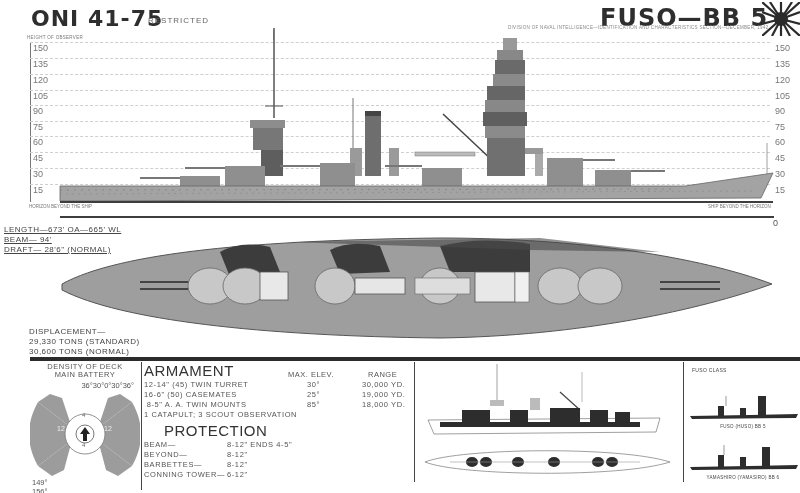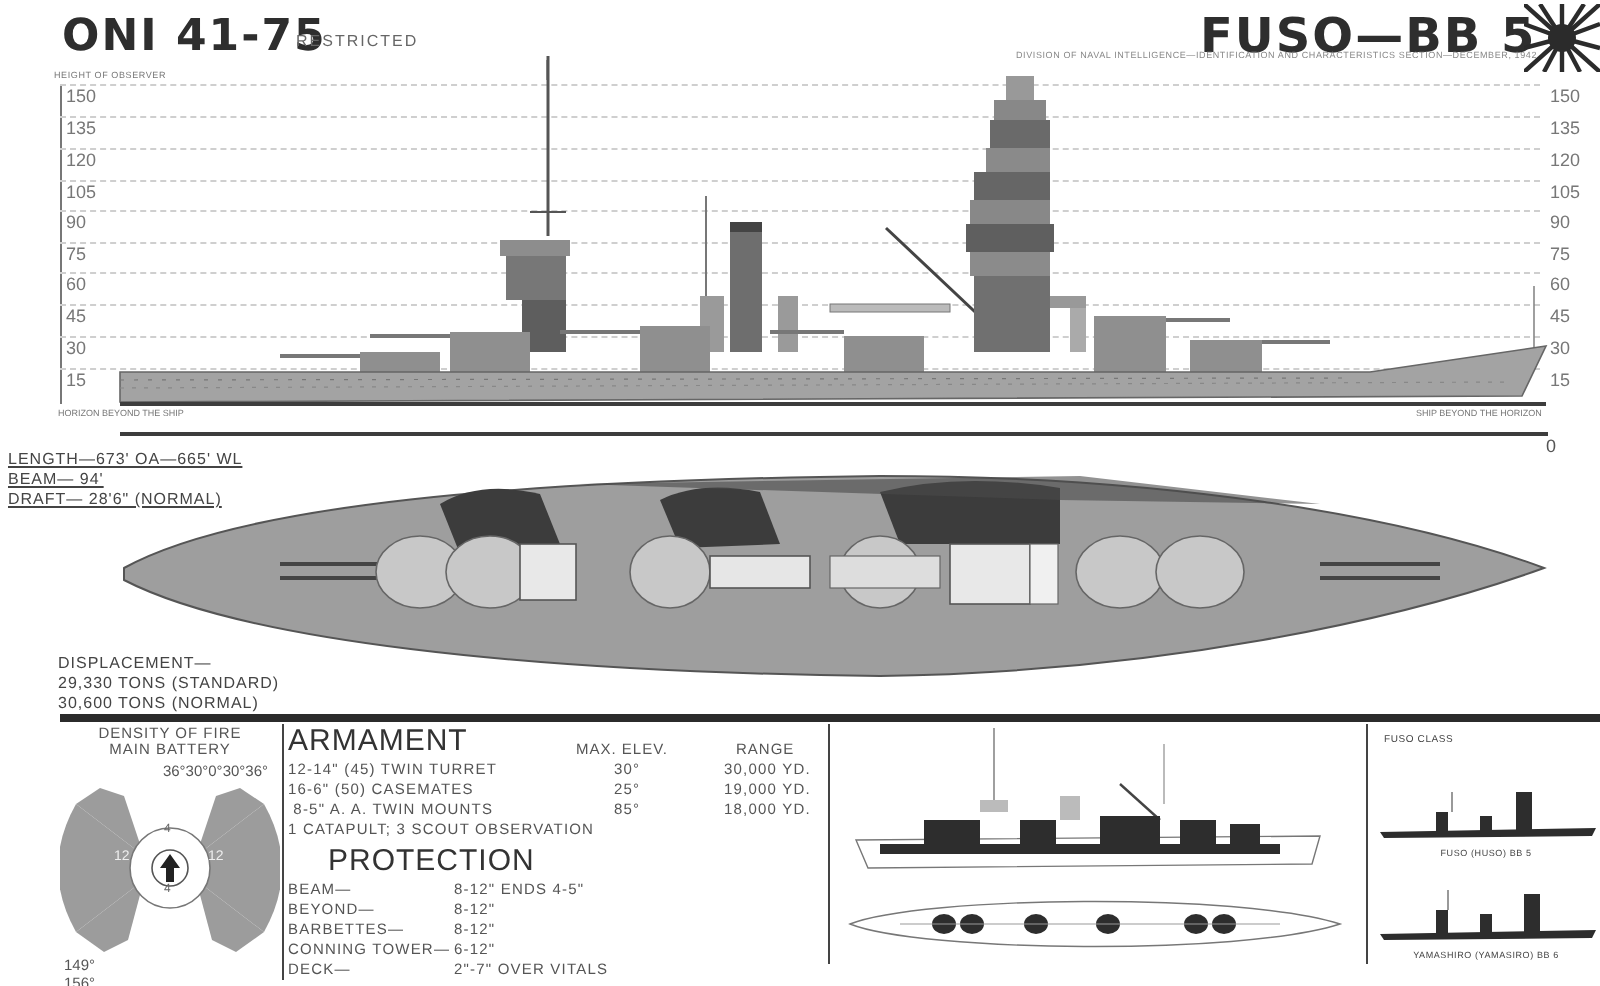--- a/index.html
+++ b/index.html
@@ -200,21 +200,21 @@
 
 <div class="abs disp">
   <div>DISPLACEMENT—</div>
   <div>29,330 TONS (STANDARD)</div>
   <div>30,600 TONS (NORMAL)</div>
 </div>
 
 <div class="abs thick-bar"></div>
 
 <div class="abs dof-title">
-  <div>DENSITY OF FIRE</div>
+  <div>DENSITY OF DECK</div>
   <div>MAIN BATTERY</div>
 </div>
 <div class="abs dof-angles-top">
   <span>36°</span>
   <span>30°</span>
   <span>0°</span>
   <span>30°</span>
   <span>36°</span>
 </div>
 <svg class="abs" style="left:30px;top:390px" width="110" height="88" viewBox="0 0 110 88">
@@ -275,24 +275,20 @@
     <span class="abs" style="left:0">BEYOND—</span>
     <span class="abs" style="left:83px">8-12"</span>
   </div>
   <div class="prot-row" style="position:relative;height:10px">
     <span class="abs" style="left:0">BARBETTES—</span>
     <span class="abs" style="left:83px">8-12"</span>
   </div>
   <div class="prot-row" style="position:relative;height:10px">
     <span class="abs" style="left:0">CONNING TOWER—</span>
     <span class="abs" style="left:83px">6-12"</span>
-  </div>
-  <div class="prot-row" style="position:relative;height:10px">
-    <span class="abs" style="left:0">DECK—</span>
-    <span class="abs" style="left:83px">2"-7" OVER VITALS</span>
   </div>
 </div>
 
 <div class="abs vsep" style="left:414px;top:362px;height:120px"></div>
 
 <svg class="abs" style="left:420px;top:362px" width="258" height="130" viewBox="0 0 258 130">
   <line x1="77" y1="2" x2="77" y2="40" stroke="#888" stroke-width="0.8"></line>
   <line x1="162" y1="10" x2="162" y2="40" stroke="#aaa" stroke-width="0.8"></line>
   <rect x="70" y="38" width="14" height="6" fill="#bbb"></rect>
   <rect x="110" y="36" width="10" height="12" fill="#bbb"></rect>

